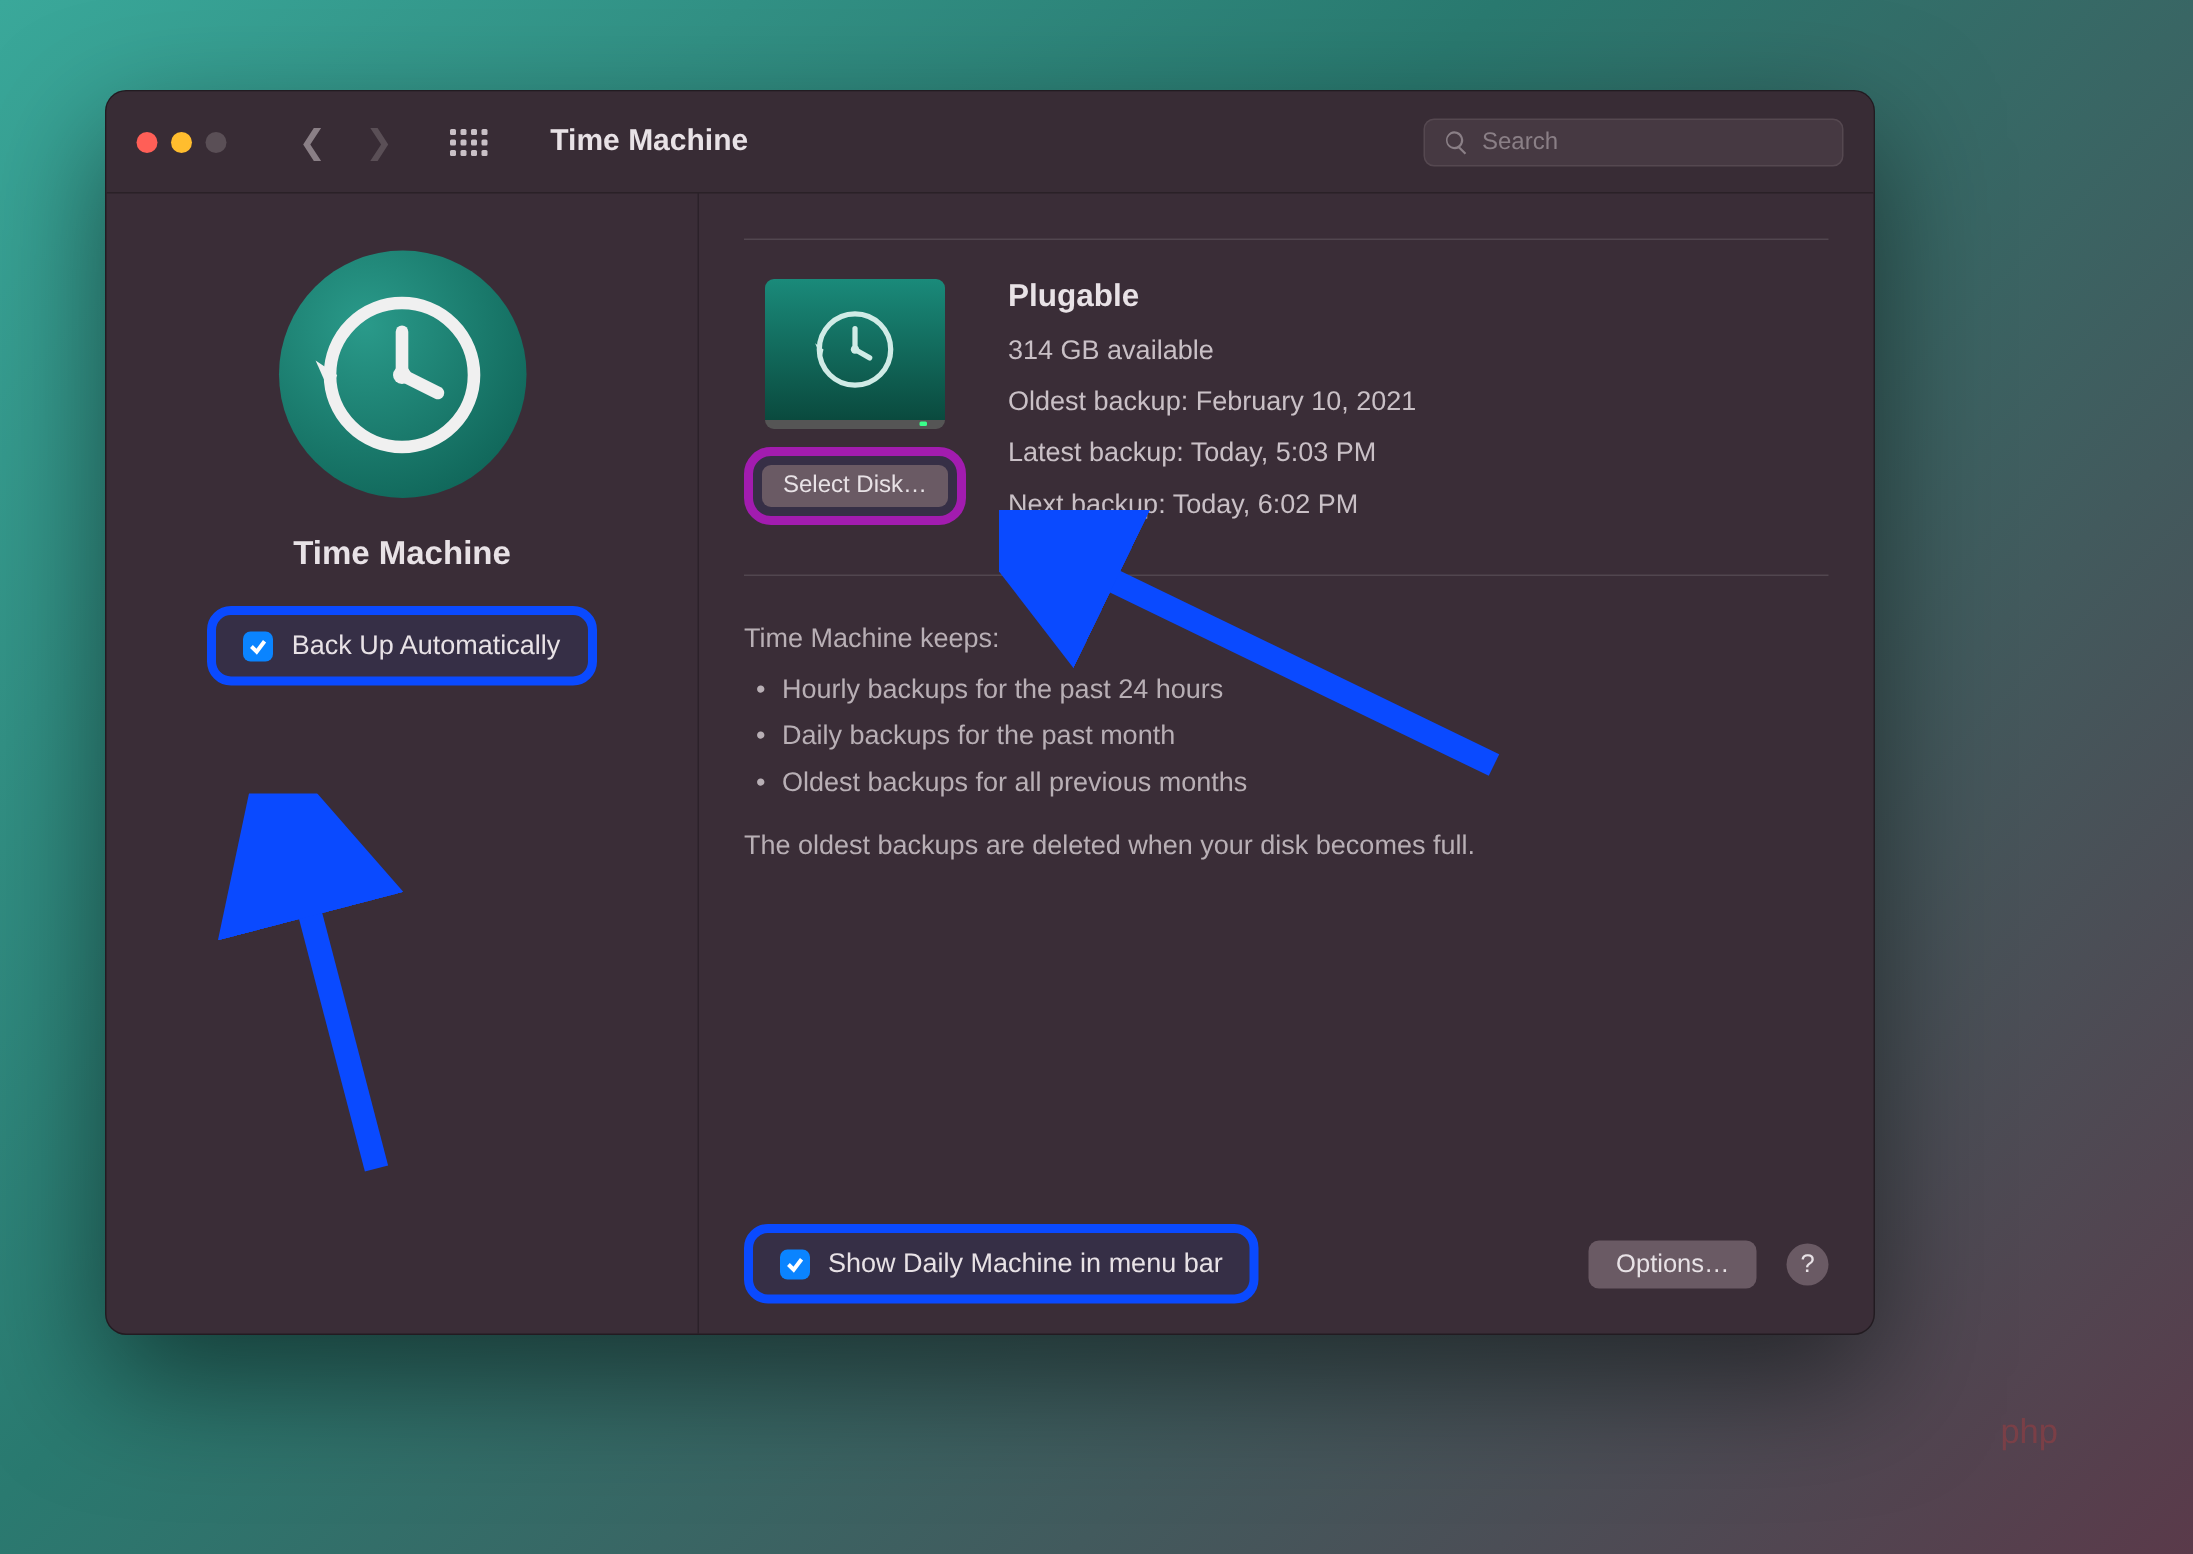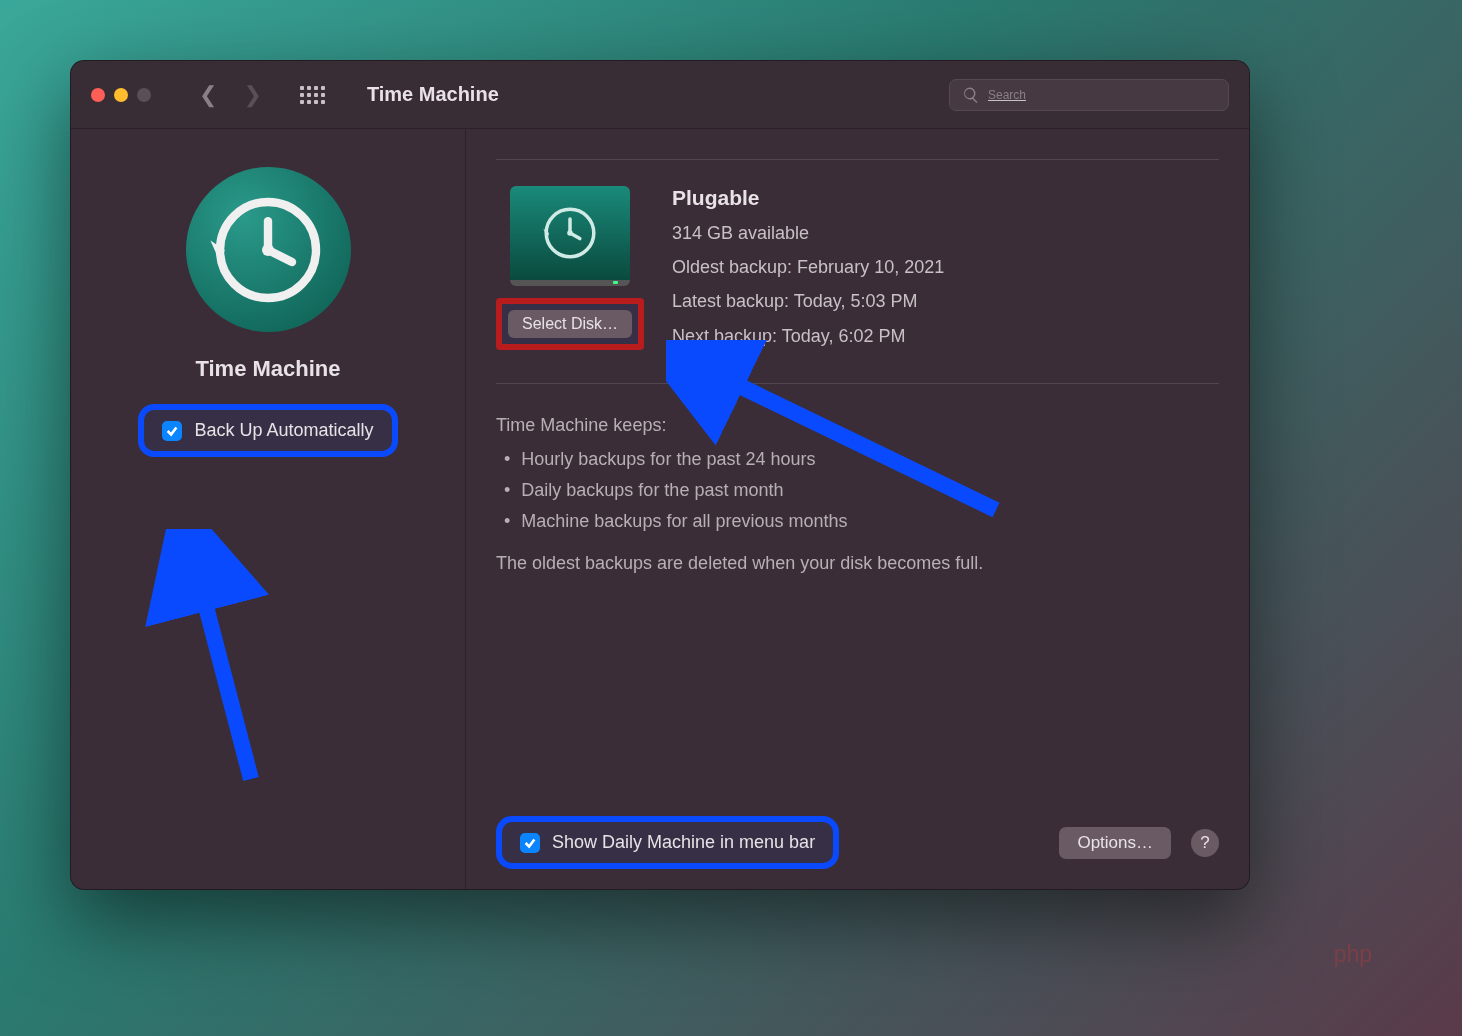--- a/index.html
+++ b/index.html
@@ -68,23 +68,22 @@
     padding: 6px 12px;
     width: 280px;
     gap: 8px;
   }
   .search-box svg { width: 18px; height: 18px; fill: #8a7f86; }
   .search-box input {
     background: transparent;
     border: none;
     outline: none;
     color: #c9c0c6;
-    font-size: 12px;
+    font-size: 16px;
     flex: 1;
-    text-decoration: underline;
   }
   .search-box input::placeholder { color: #8a7f86; }
   .content {
     flex: 1;
     display: flex;
   }
   .left-panel {
     width: 395px;
     border-right: 1px solid rgba(0,0,0,0.25);
     padding: 38px 20px;
@@ -174,22 +173,22 @@
   .disk-icon svg { width: 70px; height: 70px; }
   .disk-icon .led {
     position: absolute;
     bottom: -4px;
     right: 12px;
     width: 5px; height: 3px;
     background: #3aff8a;
     border-radius: 1px;
   }
   .select-disk-wrap {
-    border: 6px solid #b91c1c;
-    border-radius: 4px;
+    border: 6px solid #a21caf;
+    border-radius: 18px;
     padding: 6px;
     background: rgba(10,74,255,0.08);
   }
   .select-disk-btn {
     background: #6a5a64;
     color: #e8e2e6;
     border: none;
     padding: 5px 14px;
     border-radius: 6px;
     font-size: 16px;
@@ -356,21 +355,21 @@
             </defs>
           <line x1="330" y1="170" x2="20" y2="20" stroke="#0a4aff" stroke-width="16" marker-end="url(#ah2)"></line>
         </svg>
       </div>
 
       <div class="keeps-section">
         <div class="keeps-title">Time Machine keeps:</div>
         <ul class="keeps-list">
           <li>Hourly backups for the past 24 hours</li>
           <li>Daily backups for the past month</li>
-          <li>Machine backups for all previous months</li>
+          <li>Oldest backups for all previous months</li>
         </ul>
         <div class="keeps-note">The oldest backups are deleted when your disk becomes full.</div>
       </div>
 
       <div class="bottom-row">
         <div class="show-menubar-wrap">
           <div class="checkbox">
             <svg viewBox="0 0 16 16">
                 <polyline points="3,8 7,12 13,4"></polyline>
               </svg>

